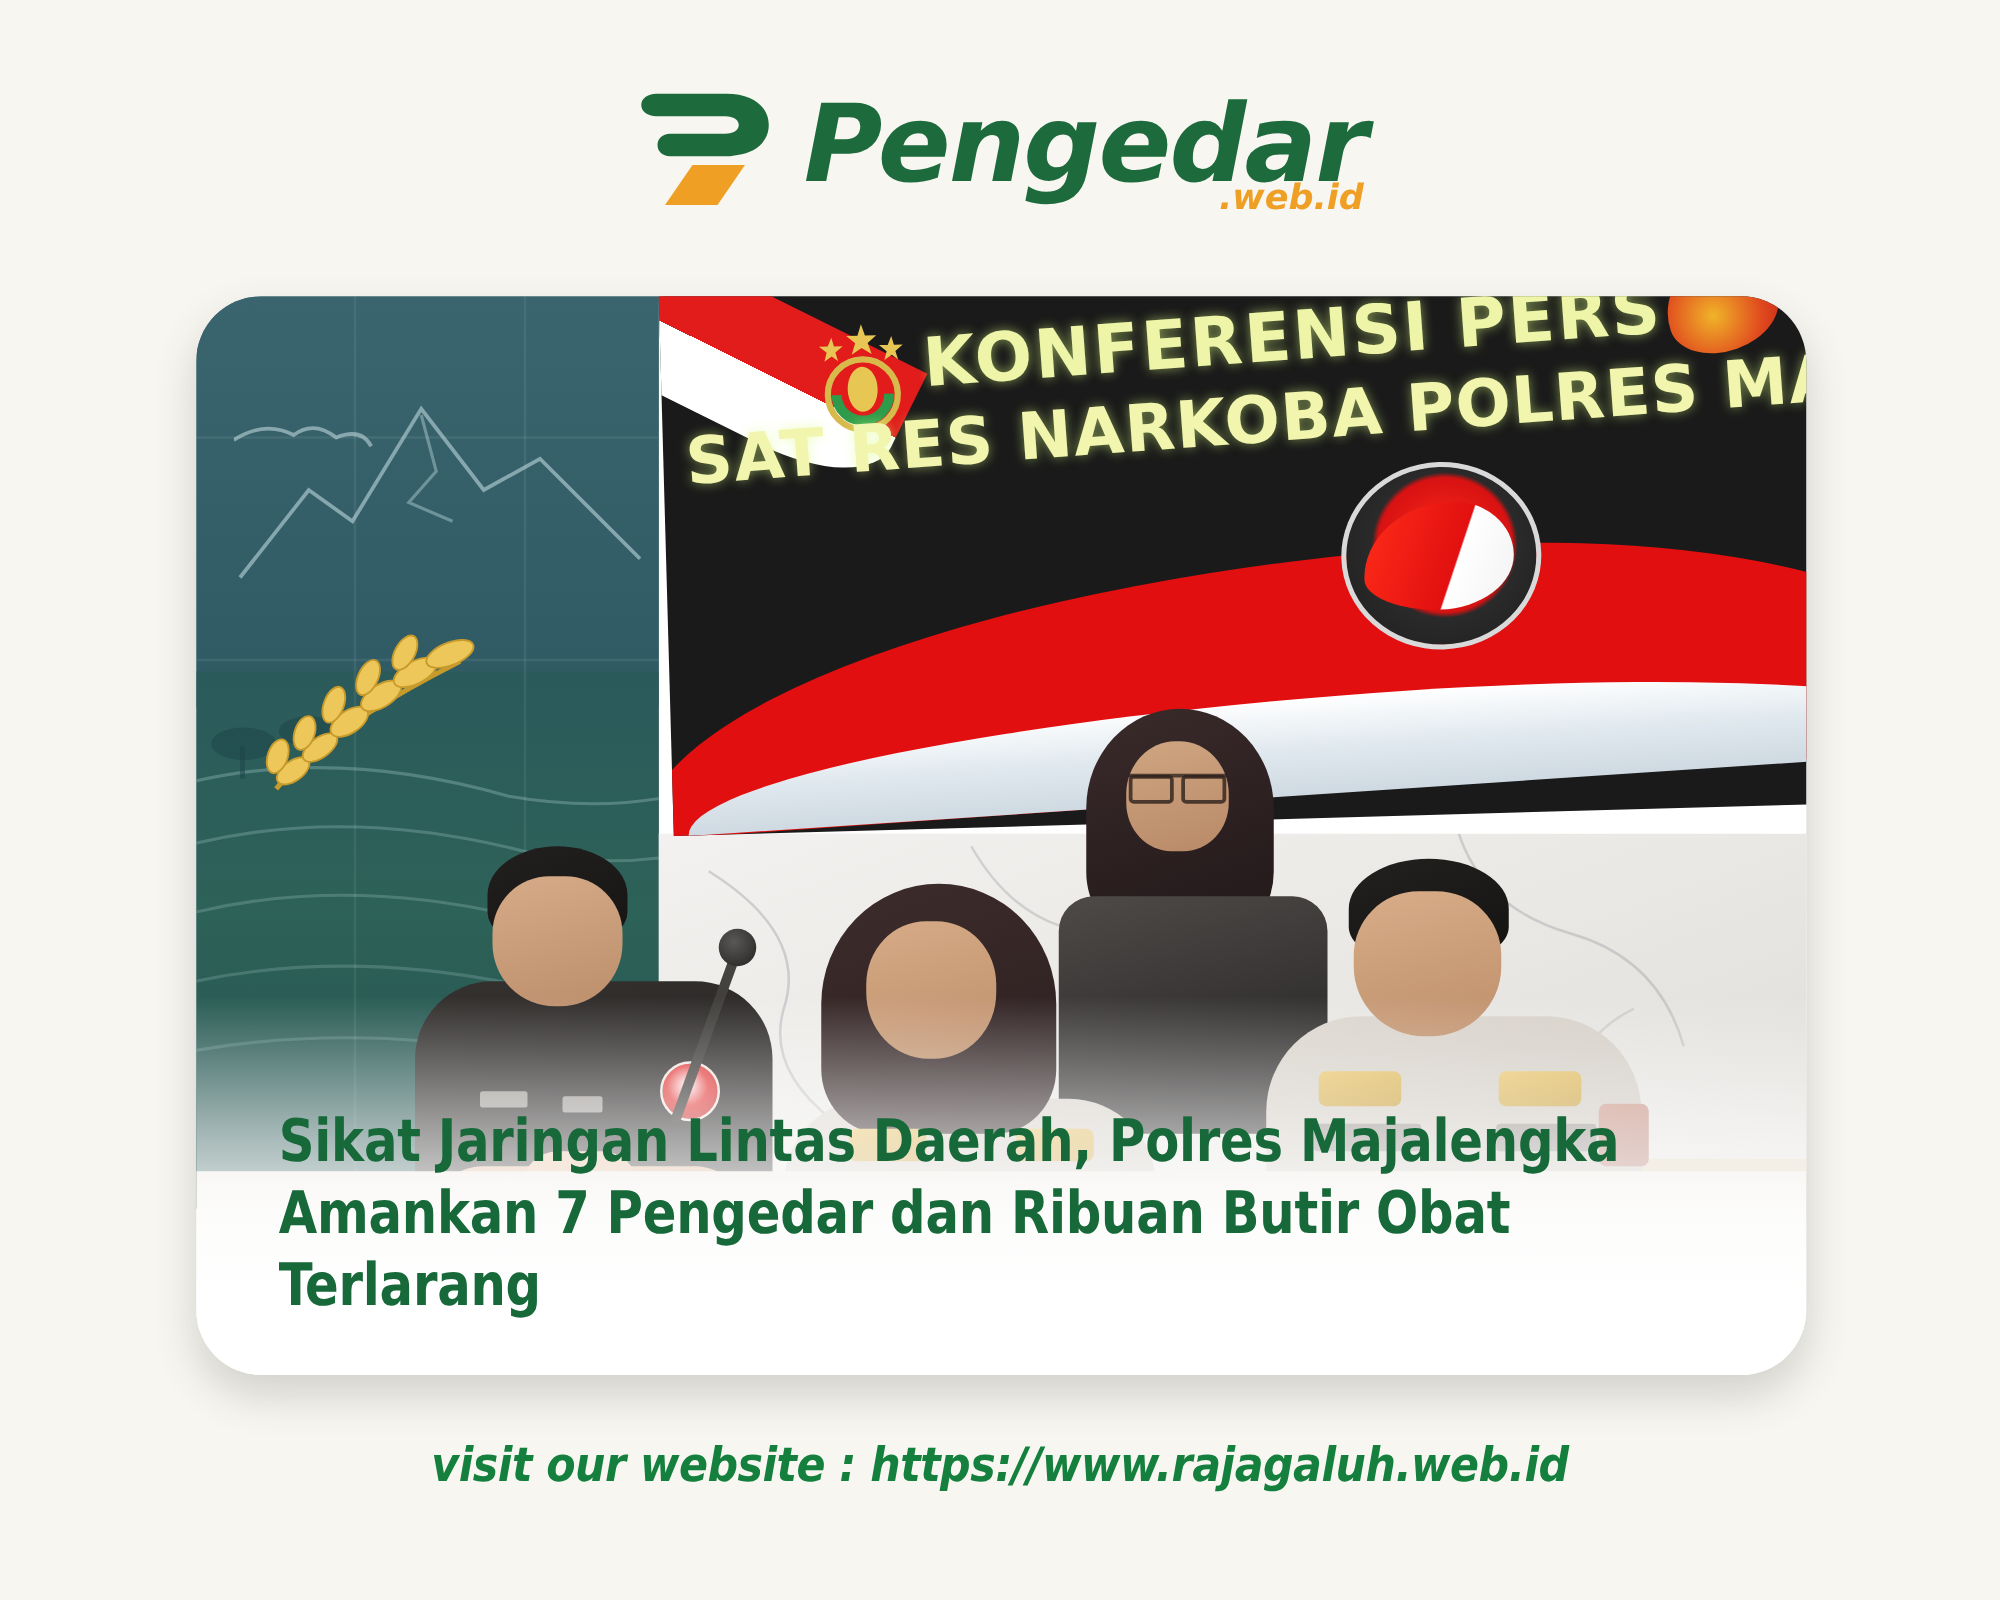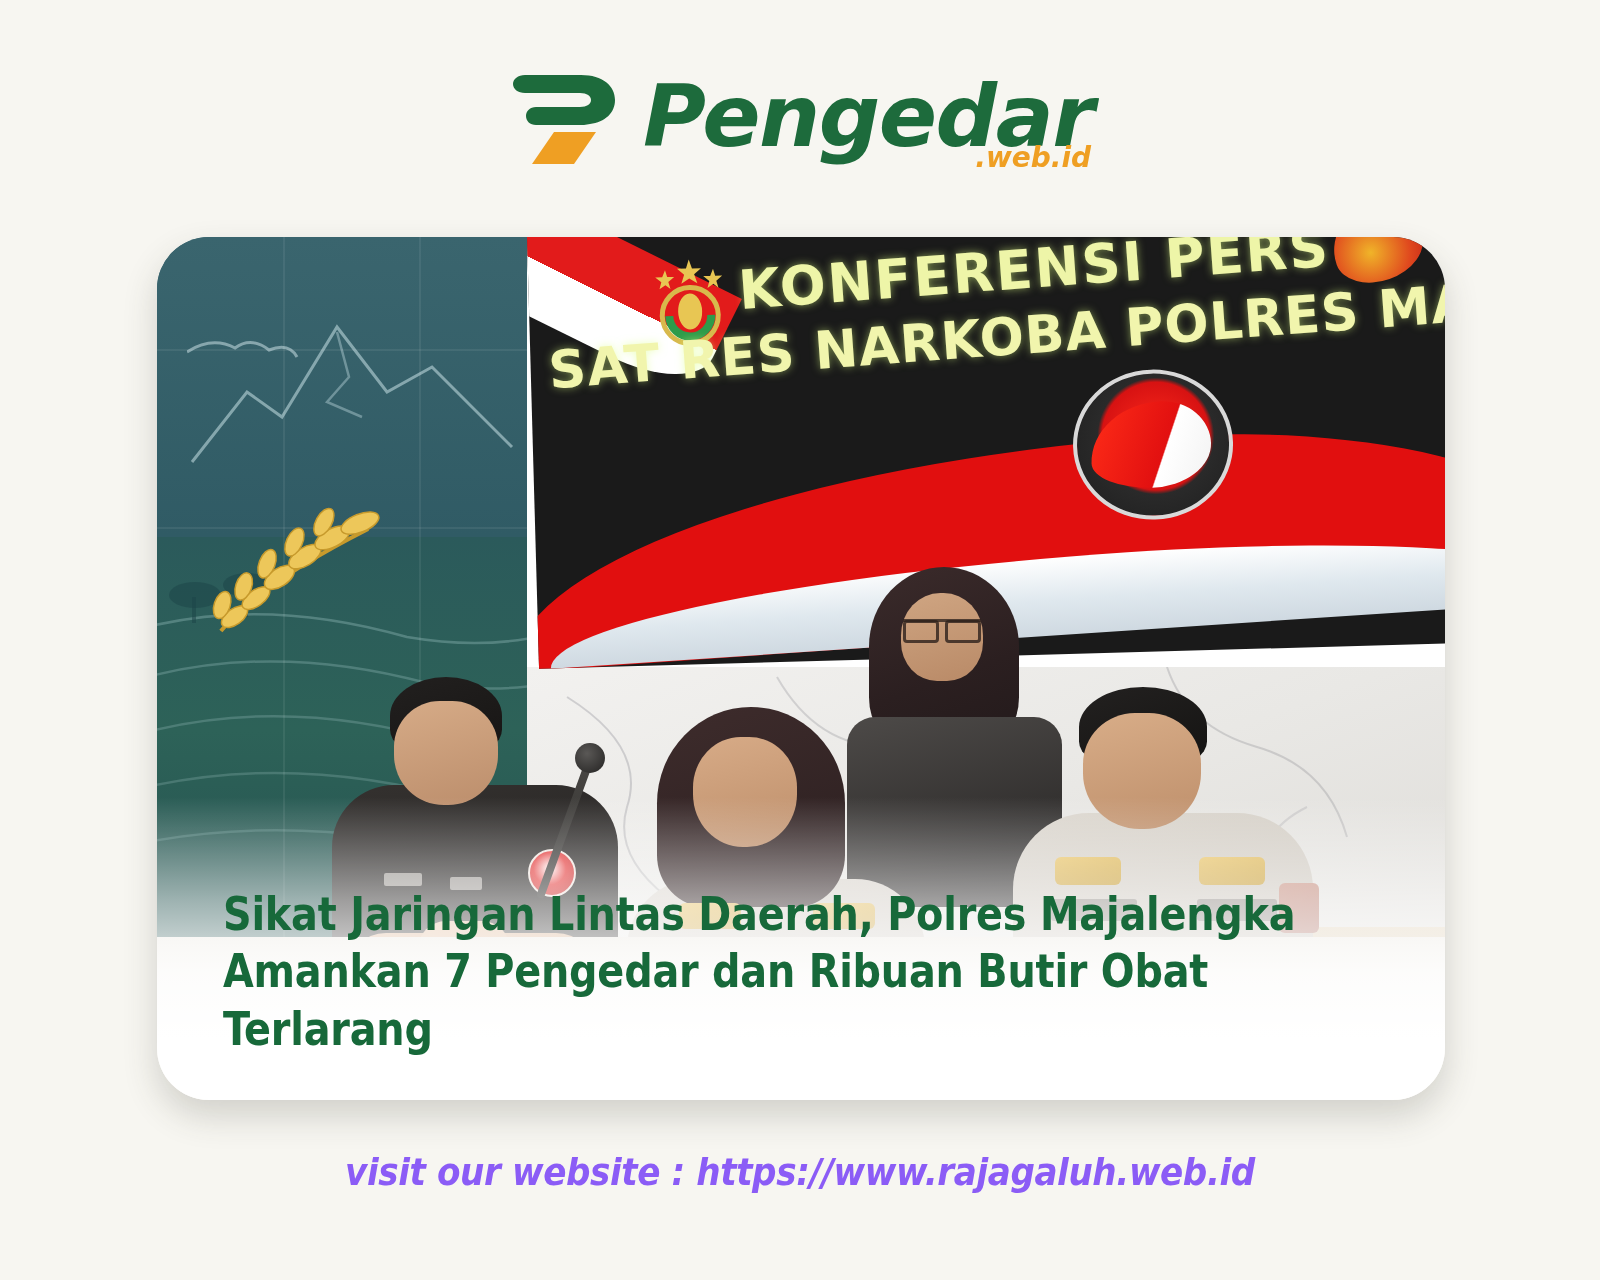--- a/index.html
+++ b/index.html
@@ -328,21 +328,21 @@
     transform-origin:left top;
   }
 
   
   .footer {
     position:absolute;
     left:0; top:1150px; width:1600px;
     text-align:center;
     font-family:"DejaVu Sans Condensed","Liberation Sans Narrow","Liberation Sans", sans-serif;
     font-size:38px; font-weight:700; font-style:italic;
-    color:#8b5cf6;
+    color:#15803d;
     letter-spacing:-0.4px;
   }
 </style>
 </head>
 <body>
 
 <div class="page">
 
   <div class="logo-bar">
     <div class="logo-mark">

